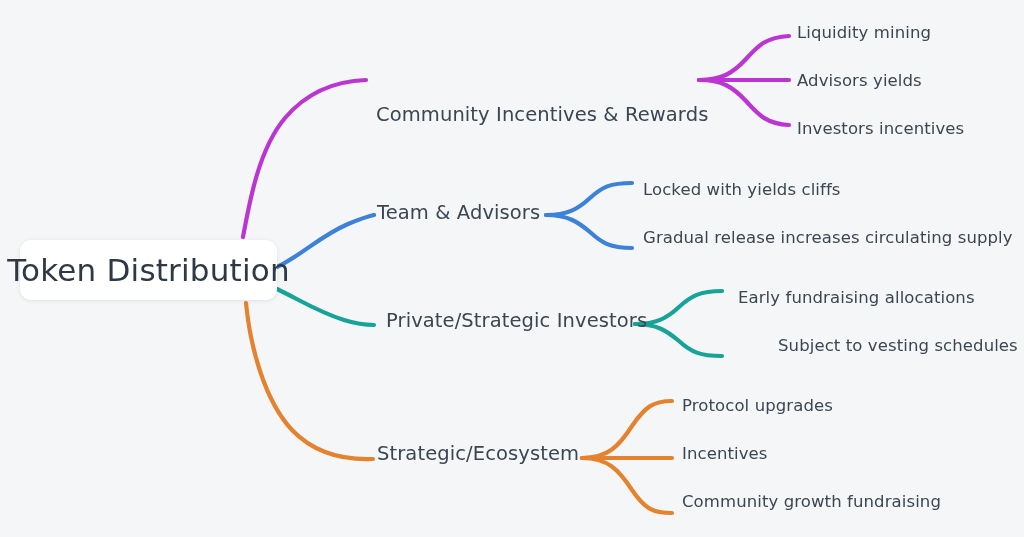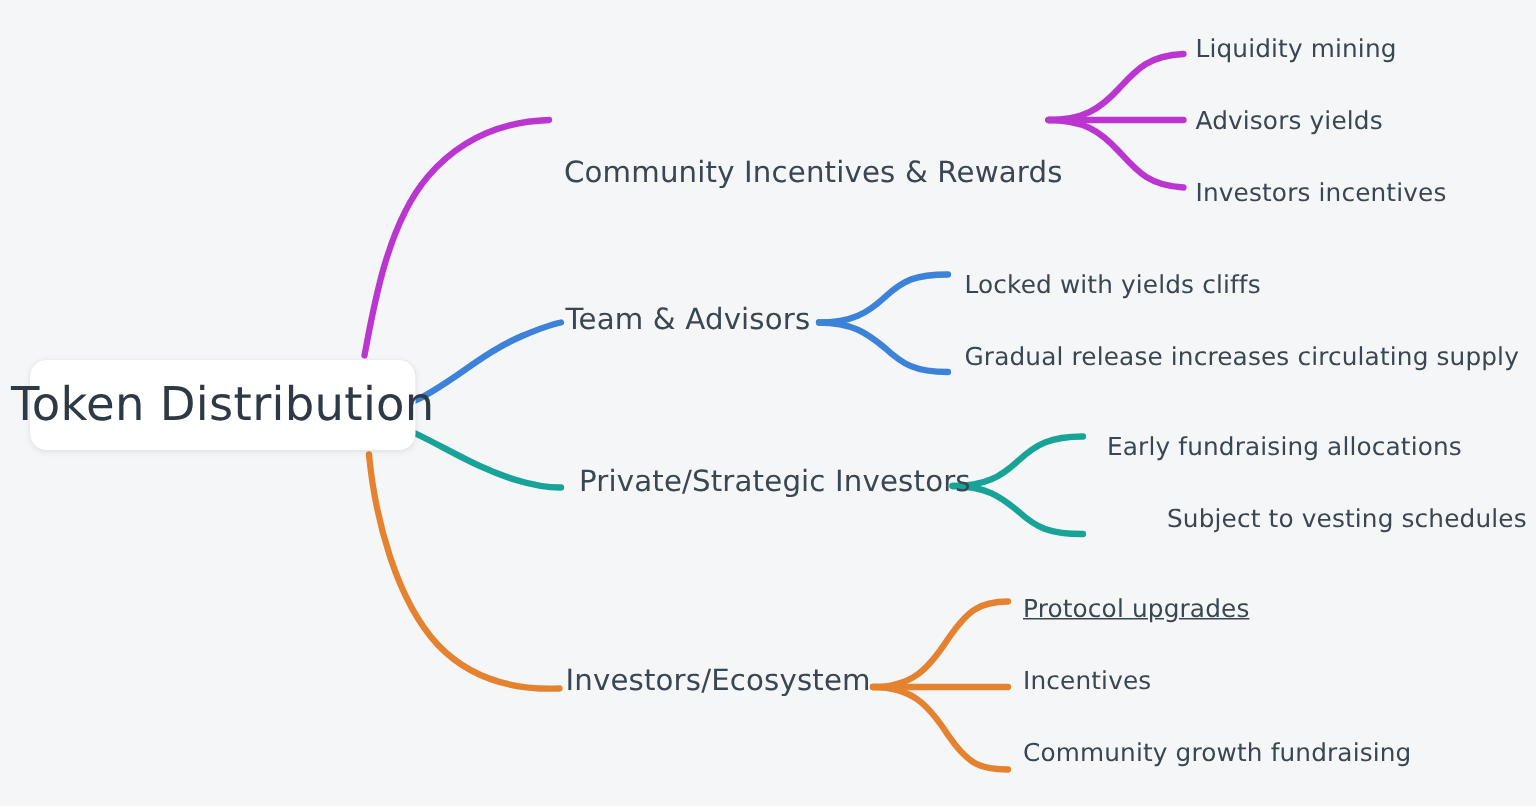--- a/index.html
+++ b/index.html
@@ -93,28 +93,28 @@
         <path d="M 582,458 C 608,458 619,470 632,490 C 645,509 653,513 672,513" stroke="#e5822f" stroke-width="4.2"></path>
       </g>
   </svg>
 
   <div class="node root-node">Token Distribution</div>
 
   <div id="branch-layer">
       <div class="node branch-node" style="left: 376px; top: 72px; margin-top: 33px;">Community Incentives &amp; Rewards</div>
       <div class="node branch-node" style="left: 377px; top: 203px;">Team &amp; Advisors</div>
       <div class="node branch-node" style="left: 386px; top: 311px;">Private/Strategic Investors</div>
-      <div class="node branch-node" style="left: 377px; top: 444px;">Investors/Ecosystem</div>
+      <div class="node branch-node" style="left: 377px; top: 444px;">Strategic/Ecosystem</div>
     </div>
   <div id="leaf-layer">
       <div class="node leaf-node" style="left: 797px; top: 25px;">Liquidity mining</div>
       <div class="node leaf-node" style="left: 797px; top: 73px;">Advisors yields</div>
       <div class="node leaf-node" style="left: 797px; top: 121px;">Investors incentives</div>
       <div class="node leaf-node" style="left: 643px; top: 182px;">Locked with yields cliffs</div>
       <div class="node leaf-node" style="left: 643px; top: 230px;">Gradual release increases circulating supply</div>
       <div class="node leaf-node" style="left: 738px; top: 290px;">Early fundraising allocations</div>
       <div class="node leaf-node" style="left: 738px; top: 338px; margin-left: 40px;">Subject to vesting schedules</div>
-      <div class="node leaf-node" style="left: 682px; top: 398px; text-decoration: underline;">Protocol upgrades</div>
+      <div class="node leaf-node" style="left: 682px; top: 398px;">Protocol upgrades</div>
       <div class="node leaf-node" style="left: 682px; top: 446px;">Incentives</div>
       <div class="node leaf-node" style="left: 682px; top: 494px;">Community growth fundraising</div>
     </div>
 
 </div>
 
 </body></html>

